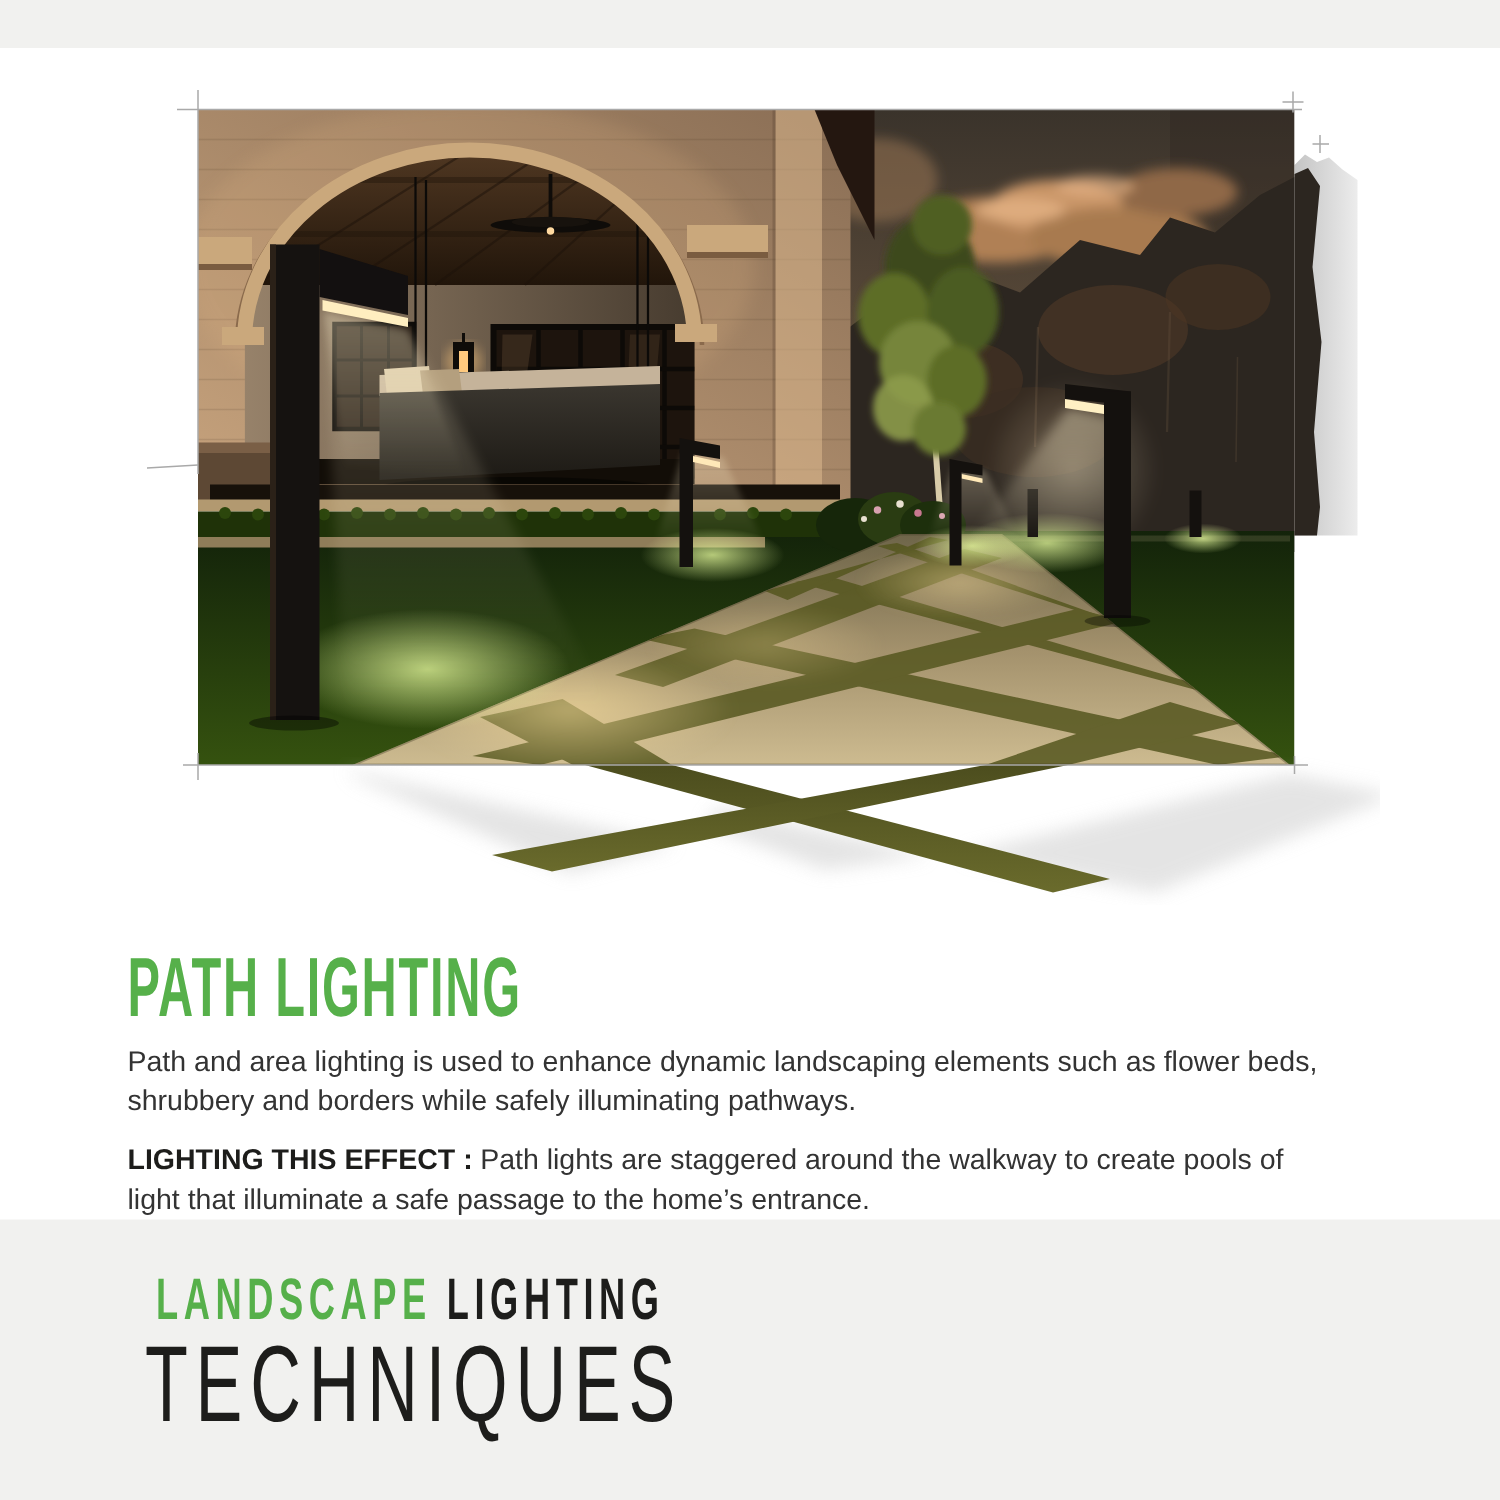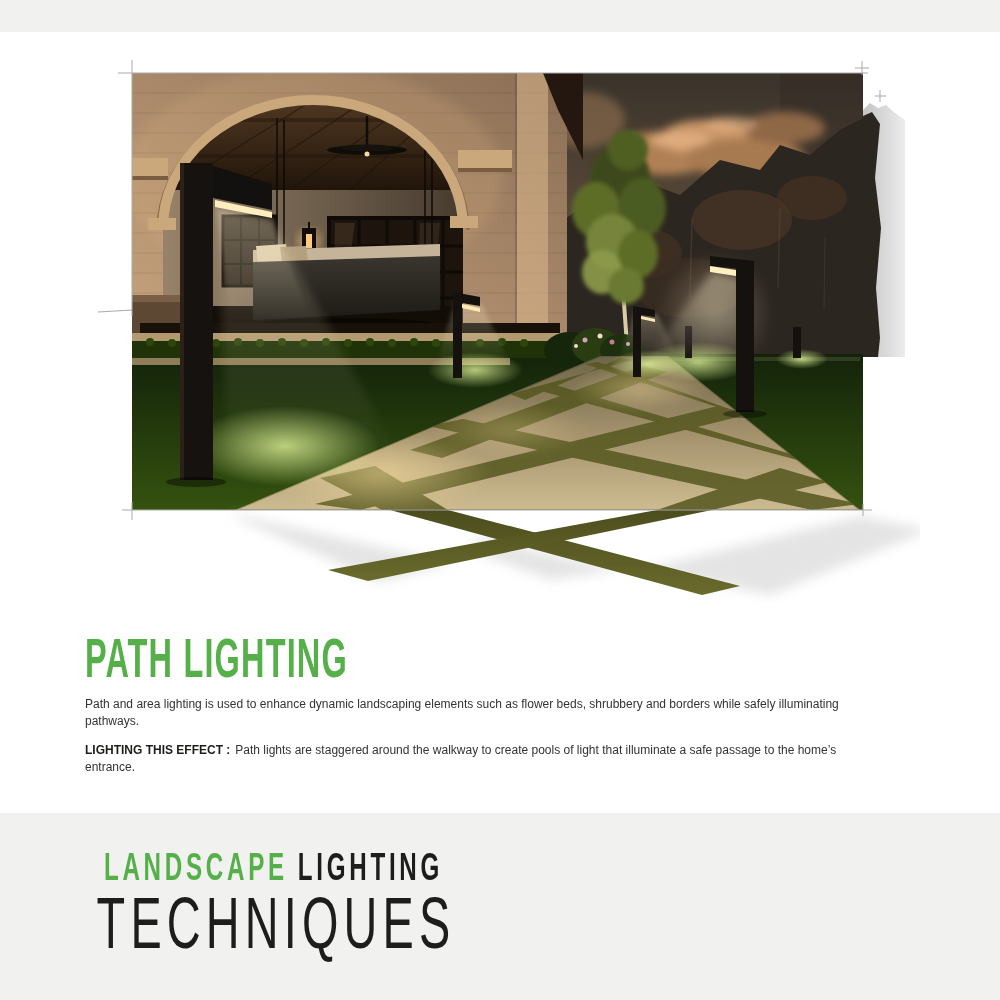--- a/index.html
+++ b/index.html
@@ -5,21 +5,21 @@
   html,body{margin:0;padding:0;background:#fff;}
   .page{position:relative;width:1000px;height:1000px;background:#fff;overflow:hidden;
         font-family:"Liberation Sans",sans-serif;}
   .top-band{position:absolute;left:0;top:0;width:1000px;height:32px;background:var(--band_gray,#f1f1ef);}
   .hero{position:absolute;left:80px;top:58px;width:840px;height:560px;margin:0;}
   .content{position:absolute;left:85px;top:630px;width:800px;color:var(--body_text,#333);}
   .title-wrap{height:58px;margin:0 0 8px 0;}
   .title-inner{display:inline-block;transform:scaleX(.58);transform-origin:left top;
       font-size:56px;line-height:1;font-weight:700;letter-spacing:2px;white-space:nowrap;
       color:var(--accent_green,#56b04a);}
-  .content p{margin:4px 0 13px 0;font-size:12px;line-height:1.38;max-width:795px;}
+  .content p{margin:4px 0 13px 0;font-size:19px;line-height:1.38;max-width:795px;}
   .content p strong{color:var(--ink,#1d1d1b);margin-right:5px;}
   .footer{position:absolute;left:0;top:813px;width:1000px;height:187px;
       background:var(--band_gray,#f1f1ef);text-align:left;padding-top:34px;box-sizing:border-box;}
   .fline1{font-size:39px;line-height:1;font-weight:700;}
   .fline1 .scale{display:inline-block;transform:scaleX(.62);transform-origin:center top;
       letter-spacing:6px;white-space:nowrap;}
   .fline1 .green{color:var(--accent_green,#56b04a);margin-right:16px;}
   .fline1 .dark{color:var(--ink,#1d1d1b);}
   .fline2{font-size:72px;line-height:1;font-weight:400;color:var(--ink,#1d1d1b);margin-top:1px;}
   .fline2 .scale{display:inline-block;transform:scaleX(.65);transform-origin:center top;

